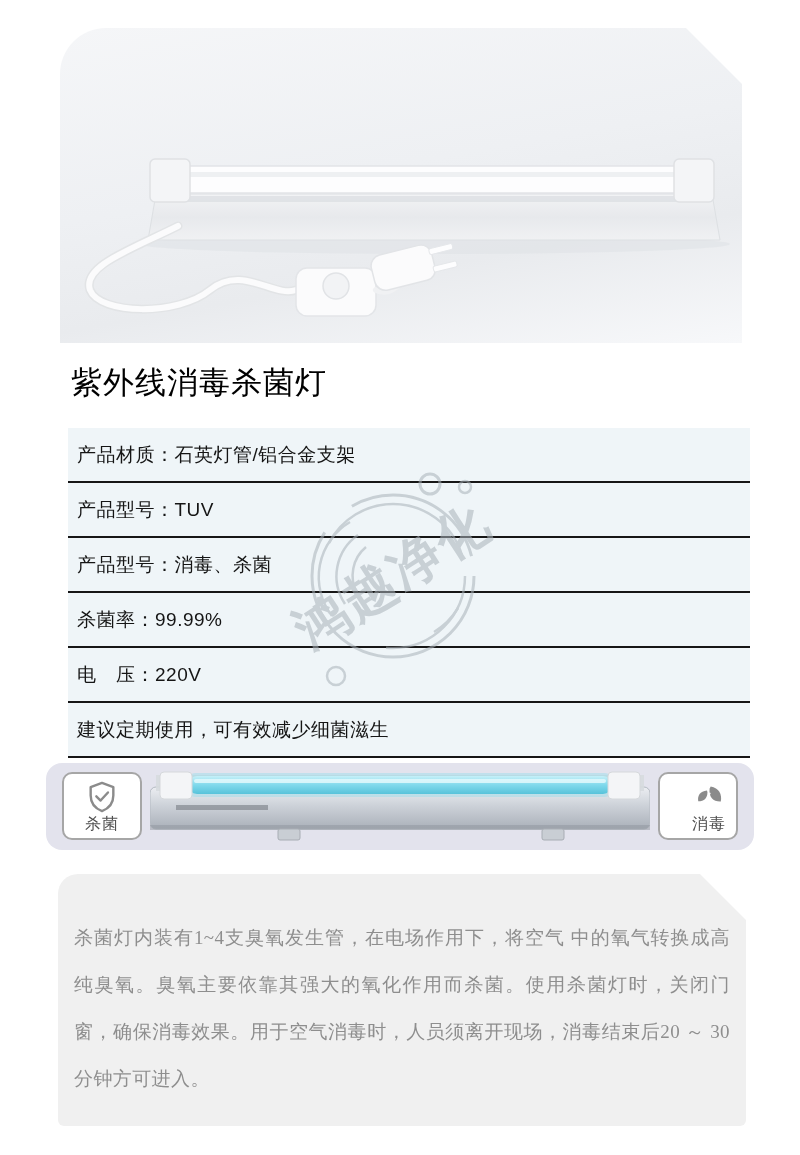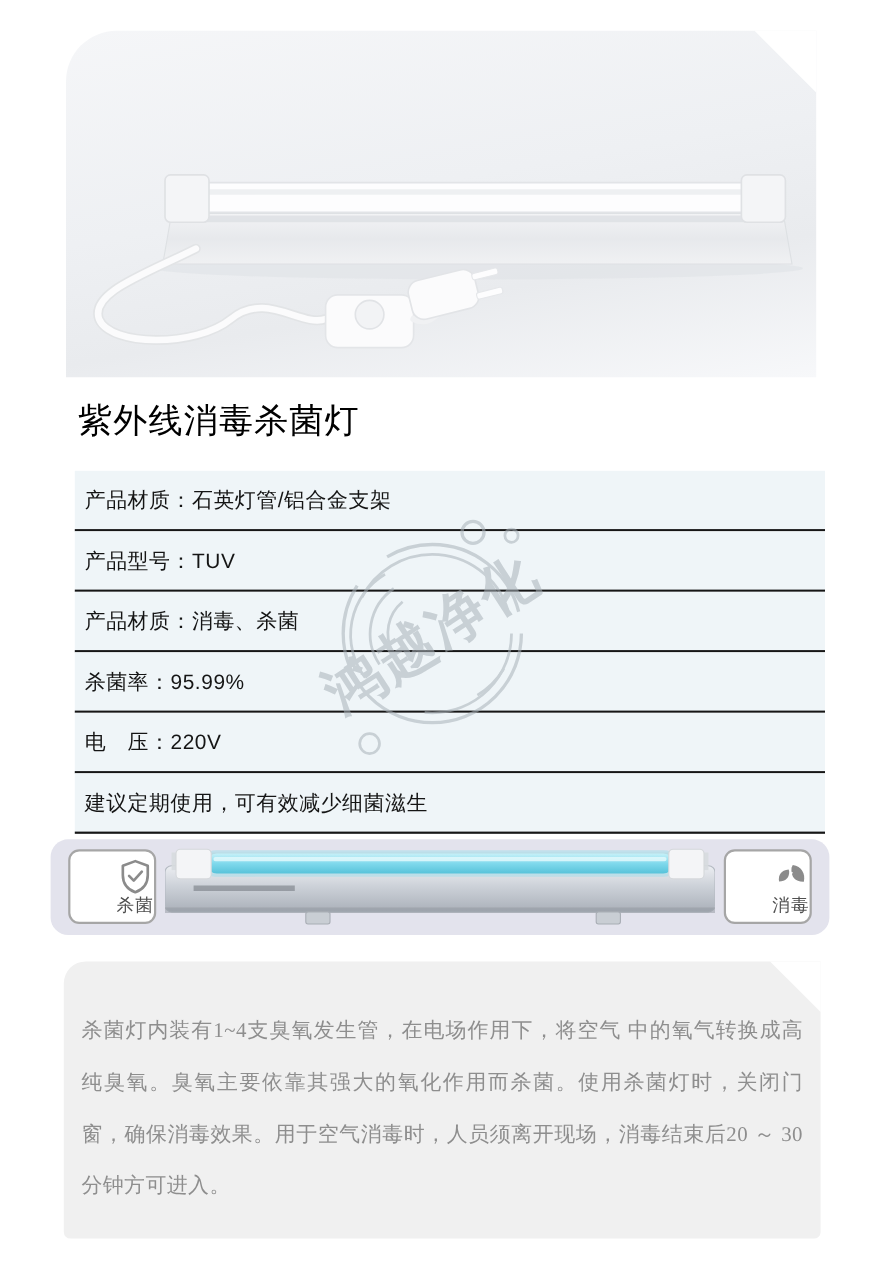--- a/index.html
+++ b/index.html
@@ -30,21 +30,21 @@
   .watermark{position:absolute;left:258px;top:446px;width:280px;height:300px;opacity:0.55;pointer-events:none;}
   .watermark text{font-family:"Liberation Sans","DejaVu Sans",sans-serif;font-weight:bold;}
   
   .banner{
     position:absolute;left:46px;top:763px;width:708px;height:87px;
     background:#e3e3ed;border-radius:16px;
   }
   .badge{
     position:absolute;top:9px;width:80px;height:68px;background:#ffffff;
     border:2px solid #a6a6a6;border-radius:10px;box-sizing:border-box;
-    display:flex;flex-direction:column;align-items:flex-end;justify-content:center;gap:1px;
+    display:flex;flex-direction:column;align-items:center;justify-content:center;gap:1px;
   }
   .badge-left{left:16px;}
   .badge-right{right:16px;padding-left:22px;}
   .badge-label{font-size:16px;color:#4f4f4f;letter-spacing:1px;line-height:18px;}
   .banner-lamp{position:absolute;left:104px;top:4px;}
   
   .desc-box{
     position:absolute;left:58px;top:874px;width:688px;height:252px;
     background:#f0f0f0;border-radius:20px 0 6px 6px;box-sizing:border-box;
     padding:40px 16px 0 16px;
@@ -100,24 +100,24 @@
   <div class="title">紫外线消毒杀菌灯</div>
 
   <div class="spec-table">
     <div class="spec-row">
         <span>产品材质：石英灯管/铝合金支架</span>
       </div>
     <div class="spec-row">
         <span>产品型号：TUV</span>
       </div>
     <div class="spec-row">
-        <span>产品材质：消毒、杀菌</span>
+        <span>产品型号：消毒、杀菌</span>
       </div>
     <div class="spec-row">
-        <span>杀菌率：95.99%</span>
+        <span>杀菌率：99.99%</span>
       </div>
     <div class="spec-row">
         <span>电　压：220V</span>
       </div>
     <div class="spec-row">
         <span>建议定期使用，可有效减少细菌滋生</span>
       </div>
   </div>
 
   <svg class="watermark" viewBox="0 0 280 300">

